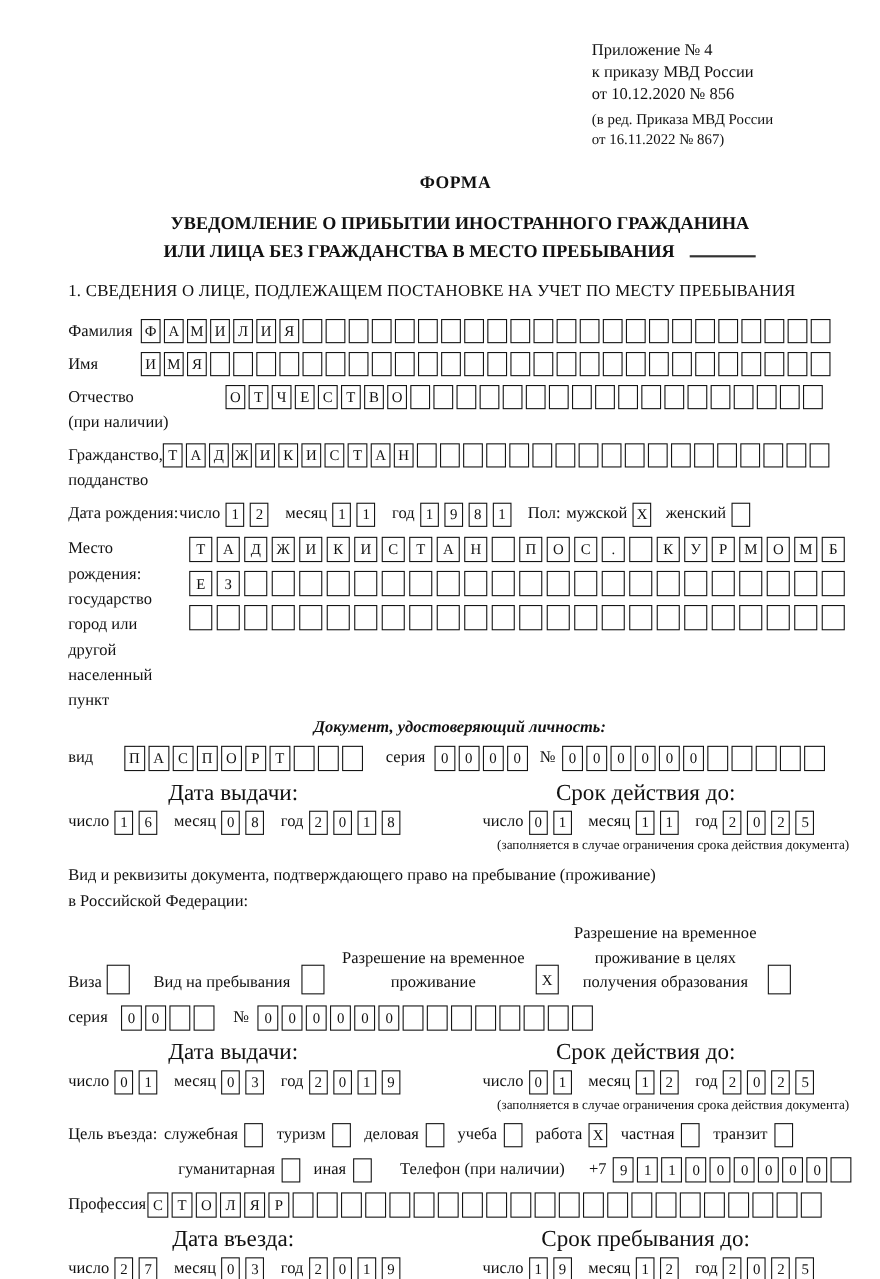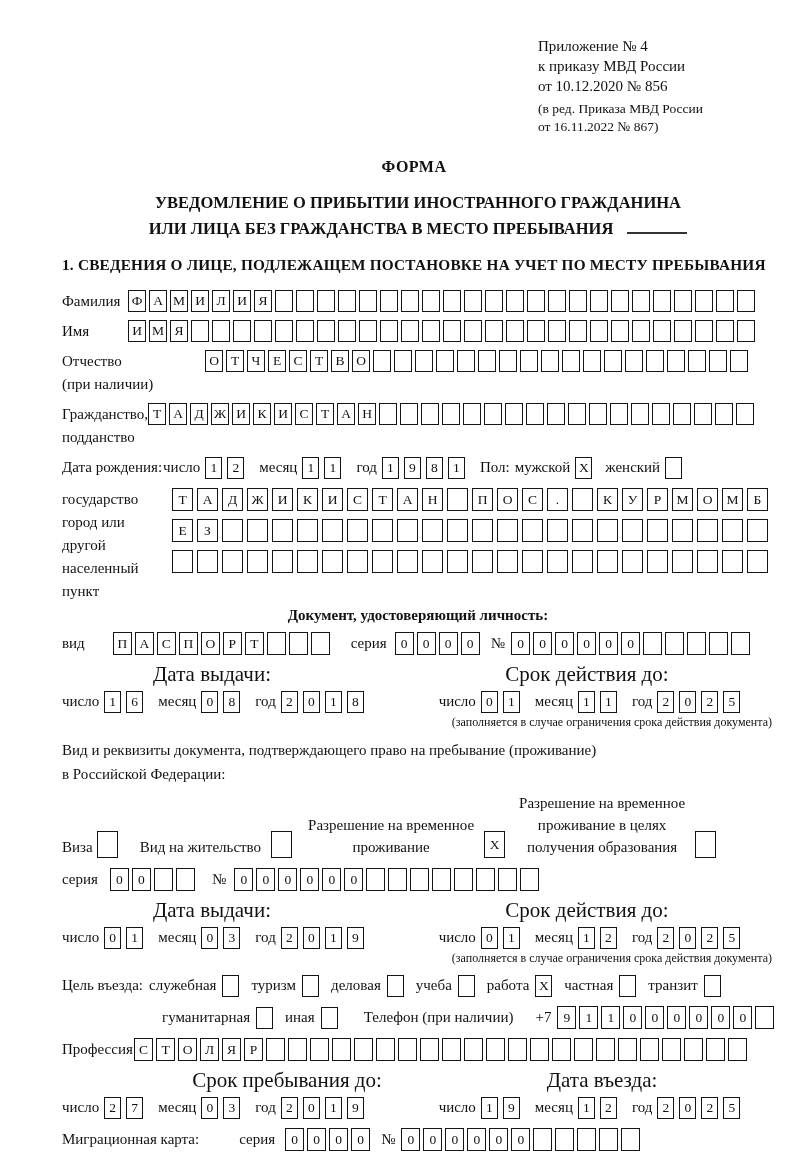--- a/index.html
+++ b/index.html
@@ -8,38 +8,38 @@
     font-family:"Liberation Serif","DejaVu Serif",serif;
     color:#111;
   }
   .page{padding:36px 26px 0 62px;box-sizing:border-box;width:800px;}
   
   .annex{margin-left:auto;width:236px;font-size:15px;line-height:20px;}
   .annex .amend{font-size:13.5px;line-height:18px;margin-top:4px;}
   .forma{text-align:center;font-weight:bold;font-size:16px;margin:22px 8px 14px 0;letter-spacing:.5px;}
   .title{text-align:center;font-weight:bold;font-size:16.5px;line-height:26px;margin:6px 0 14px;}
   .blank-line{display:inline-block;width:60px;border-bottom:2px solid #333;height:14px;margin-left:14px;}
-  .sec1{font-weight:bold;font-size:15.3px;margin:14px 0 16px;letter-spacing:.2px;}
+  .sec1{font-weight:normal;font-size:15.3px;margin:14px 0 16px;letter-spacing:.2px;}
   
   .row{display:flex;align-items:flex-start;margin:0 0 7px;}
   .lbl{font-size:15px;line-height:23px;flex:0 0 auto;}
   .boxes{display:inline-flex;flex:0 0 auto;}
   .bx{display:inline-flex;align-items:center;justify-content:center;
       border:1.5px solid #151515;box-sizing:border-box;flex:0 0 auto;
       font-size:13.5px;background:#fff;}
   .s .bx{width:18px;height:22px;margin-right:3px;}
   .m .bx{width:19px;height:23px;margin-right:3px;}
   .l .bx{width:21px;height:23px;margin-right:4px;}
   .d .bx{width:17px;height:22px;margin-right:5px;}
   .cb .bx{width:21px;height:27px;}
   .cbm .bx{width:17px;height:22px;margin-right:0;}
   .w66{flex:0 0 66px;} .w72{flex:0 0 72px;} .w140{flex:0 0 143px;} .w88{flex:0 0 86px;}
   .w108{flex:0 0 110px;}
   .stack{display:flex;flex-direction:column;}
-  .doc-head{text-align:center;font-weight:bold;font-size:15px;margin:4px 0 8px;}
+  .doc-head{text-align:center;font-weight:bold;font-size:15px;margin:4px 0 8px;font-style:italic;}
   
   .dates{display:flex;margin-bottom:2px;}
   .dhalf{flex:0 0 47%;} .dhalf2{flex:0 0 53%;}
   .dhead{font-size:21px;text-align:center;margin-bottom:3px;}
   .dhead.left{width:300px;} .dhead.right{width:330px;margin-left:60px;}
   .dline{display:flex;align-items:center;}
   .dline .lbl{margin-right:5px;}
   .dline .boxes{margin-right:10px;}
   .note{font-size:12px;text-align:right;margin:2px 2px 8px 0;}
   .intro{font-size:15px;line-height:24px;margin-bottom:4px;}
@@ -247,20 +247,21 @@
         <span class="bx">X</span>
       </span>
     <span class="lbl">женский</span>
     <span class="boxes d">
         <span class="bx"></span>
       </span>
   </div>
 
   <div class="row" style="margin-bottom:4px;">
     <span class="lbl w108 stack">
+      <span>Место рождения:</span>
       <span>государство</span>
       <span>город или другой</span>
       <span>населенный пункт</span>
     </span>
     <span class="stack">
       <span class="boxes l" style="margin-bottom:8px;">
           <span class="bx">Т</span>
           <span class="bx">А</span>
           <span class="bx">Д</span>
           <span class="bx">Ж</span>
@@ -430,21 +431,21 @@
   <div class="intro">
     <span>Вид и реквизиты документа, подтверждающего право на пребывание (проживание)</span><br>
     <span>в Российской Федерации:</span>
   </div>
 
   <div class="permit">
     <span class="txt" style="margin-right:4px;">Виза</span>
     <span class="boxes cb" style="margin-right:22px;">
         <span class="bx"></span>
       </span>
-    <span class="txt">Вид на жительство</span>
+    <span class="txt">Вид на пребывания</span>
     <span class="boxes cb" style="margin-right:16px;">
         <span class="bx"></span>
       </span>
     <span class="txt ctr"><span>Разрешение на временное</span><br><span>проживание</span></span>
     <span class="boxes cb" style="margin-right:14px;">
         <span class="bx">X</span>
       </span>
     <span class="txt ctr"><span>Разрешение на временное</span><br><span>проживание в целях</span><br><span>получения образования</span></span>
     <span class="boxes cb">
         <span class="bx"></span>
@@ -612,22 +613,22 @@
         <span class="bx"></span>
         <span class="bx"></span>
         <span class="bx"></span>
         <span class="bx"></span>
         <span class="bx"></span>
       </span>
   </div>
 
   <div>
     <div style="display:flex;">
+      <div class="dhead left">Дата въезда:</div>
       <div class="dhead right">Срок пребывания до:</div>
-      <div class="dhead left">Дата въезда:</div>
     </div>
     <div class="dates" style="margin-bottom:9px;">
       <div class="dhalf dline">
         <span class="lbl">число</span>
         <span class="boxes d">
             <span class="bx">2</span>
             <span class="bx">7</span>
           </span>
         <span class="lbl">месяц</span>
         <span class="boxes d">

